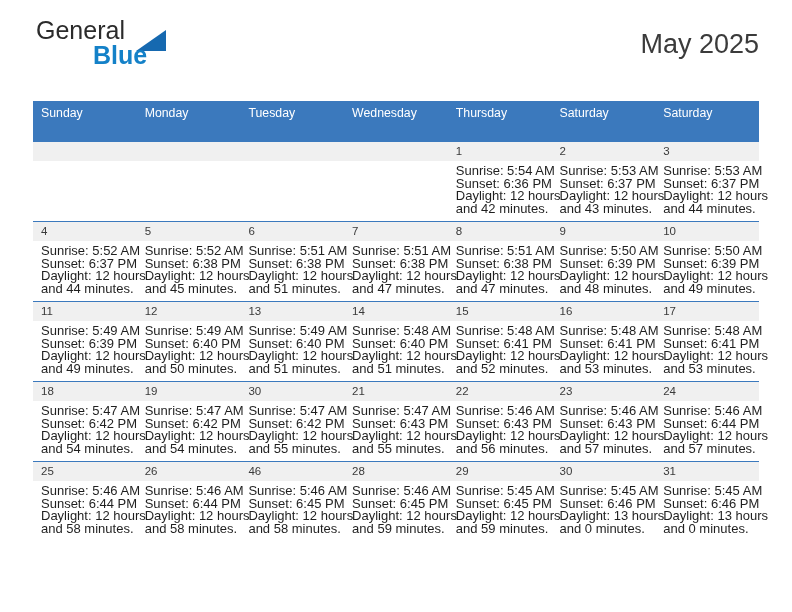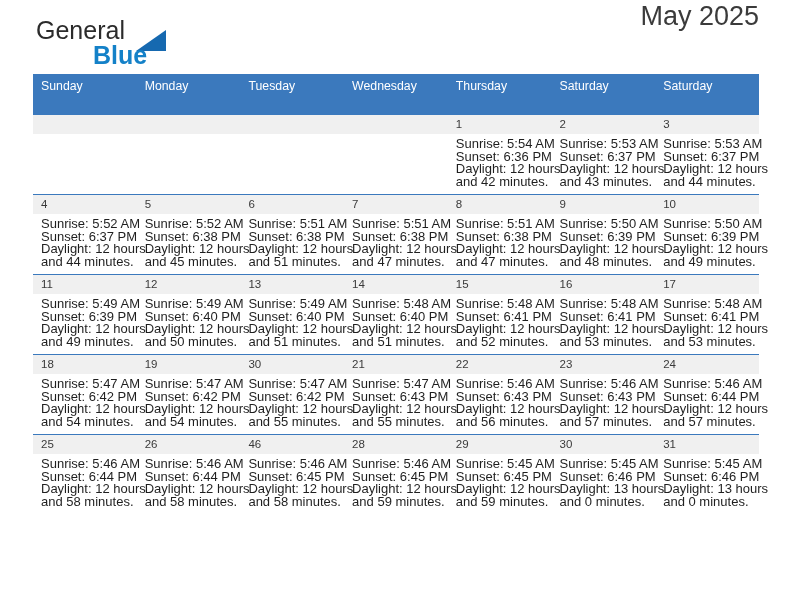--- a/index.html
+++ b/index.html
@@ -18,21 +18,21 @@
     position: relative;
     width: 792px;
     height: 612px;
     box-sizing: border-box;
     padding: 0 33px;
   }
 
   
   .topbar {
     position: relative;
-    height: 74px;
+    height: 101px;
   }
   .logo {
     position: absolute;
     left: 3px;
     top: 16px;
     width: 180px;
     height: 56px;
   }
   .logo-general {
     position: absolute;
@@ -59,21 +59,21 @@
     width: 0;
     height: 0;
     border-top: 0 solid transparent;
     border-left: 30px solid transparent;
     border-bottom: 21px solid #1669b0;
   }
 
   .title-wrap {
     position: absolute;
     right: 0;
-    top: 0;
+    top: 28px;
     text-align: left;
   }
   .cal-title {
     font-size: 27px;
     color: #3b3b3b;
     font-weight: normal;
     line-height: 32px;
     white-space: nowrap;
   }
   .cal-subtitle {

